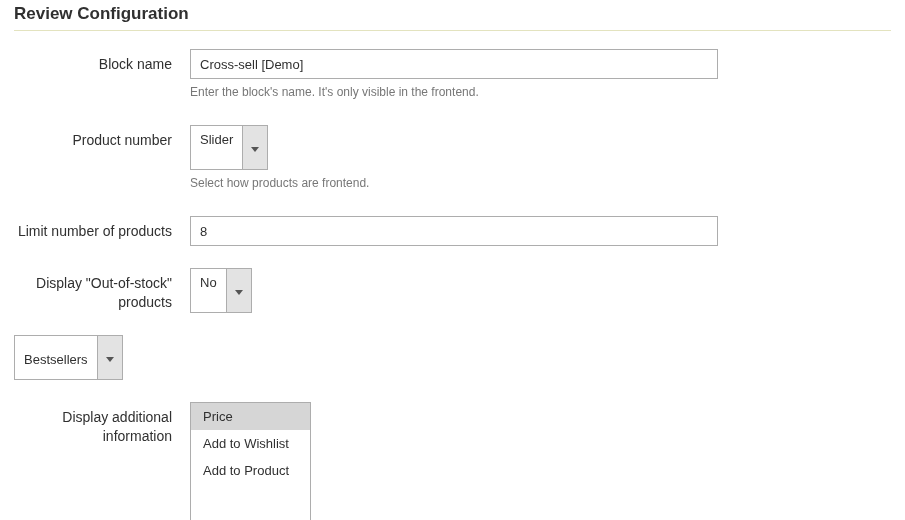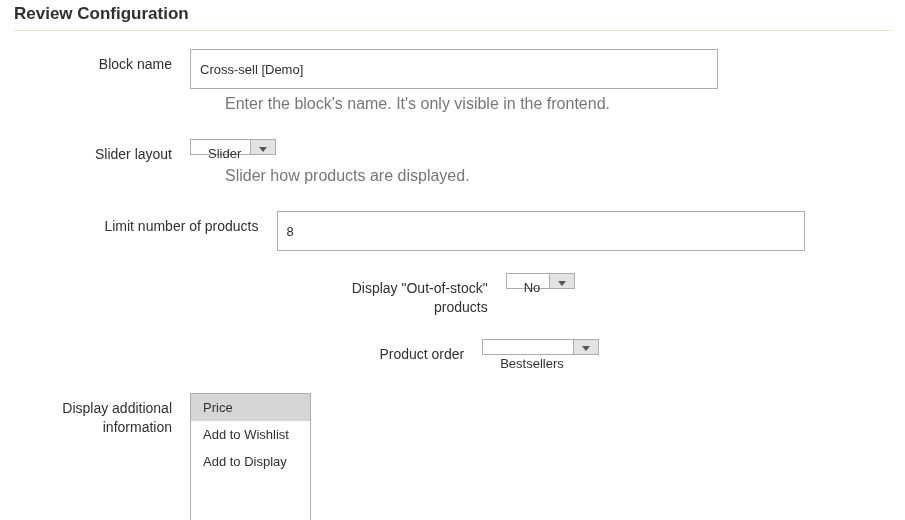--- a/index.html
+++ b/index.html
@@ -22,53 +22,51 @@
   .hr {
     height: 1px;
     background: #e3e3bf;
     margin: 0 0 18px 0;
   }
   .form-row {
     display: flex;
     align-items: flex-start;
     margin-bottom: 26px;
   }
-  .form-row.tight { margin-bottom: 22px; justify-content: center; }
+  .form-row.tight { margin-bottom: 22px; }
   .form-label {
     width: 176px;
     text-align: right;
     padding-right: 18px;
     padding-top: 6px;
     color: #303030;
     font-size: 14px;
     line-height: 1.35;
   }
   .form-control { flex: 0 0 auto; }
   .hint {
-    font-size: 16px;
+    font-size: 12px;
     color: #777;
     margin-top: 6px;
-    margin-left: 35px;
   }
   input.text-input {
     width: 528px;
-    height: 40px;
+    height: 30px;
     padding: 4px 9px;
     border: 1px solid #adadad;
     font-size: 13px;
     color: #303030;
     background: #fff;
   }
   .select-wrap {
     display: inline-flex;
     align-items: stretch;
-    height: 16px;
+    height: 45px;
     border: 1px solid #adadad;
     background: #fff;
-    padding-left: 8px;
   }
   .select-text {
     padding: 6px 9px 0 9px;
     font-size: 13px;
     color: #303030;
     min-width: 32px;
   }
   .select-text.w-slider { min-width: 32px; }
   .select-text.w-no { min-width: 22px; }
   .select-text.w-best { min-width: 70px; margin-top: 10px; }
@@ -108,33 +106,33 @@
 
   <div class="form-row">
     <div class="form-label">Block name</div>
     <div class="form-control">
       <input class="text-input" type="text" value="Cross-sell [Demo]" style="">
       <div class="hint">Enter the block's name. It's only visible in the frontend.</div>
     </div>
   </div>
 
   <div class="form-row">
-    <div class="form-label">Slider layout</div>
+    <div class="form-label">Product number</div>
     <div class="form-control">
       <div class="select-wrap">
         <div class="select-text w-slider">Slider</div>
         <div class="select-btn">
           <span>
             <svg class="caret" viewBox="0 0 8 5">
                 <path d="M0 0 L8 0 L4 5 Z" fill="#555"></path>
               </svg>
           </span>
         </div>
       </div>
-      <div class="hint">Slider how products are displayed.</div>
+      <div class="hint">Select how products are frontend.</div>
     </div>
   </div>
 
   <div class="form-row tight">
     <div class="form-label">Limit number of products</div>
     <div class="form-control">
       <input class="text-input" type="text" value="8" style="">
     </div>
   </div>
 
@@ -148,40 +146,39 @@
             <svg class="caret" viewBox="0 0 8 5">
                 <path d="M0 0 L8 0 L4 5 Z" fill="#555"></path>
               </svg>
           </span>
         </div>
       </div>
     </div>
   </div>
 
   <div class="form-row tight">
-    <div class="form-label">Product order</div>
     <div class="form-control">
       <div class="select-wrap">
         <div class="select-text w-best">Bestsellers</div>
         <div class="select-btn">
           <span>
             <svg class="caret" viewBox="0 0 8 5">
                 <path d="M0 0 L8 0 L4 5 Z" fill="#555"></path>
               </svg>
           </span>
         </div>
       </div>
     </div>
   </div>
 
   <div class="form-row" style="margin-bottom:0;">
     <div class="form-label">Display additional information</div>
     <div class="form-control">
       <div class="multiselect">
         <div class="ms-option selected">Price</div>
         <div class="ms-option">Add to Wishlist</div>
-        <div class="ms-option">Add to Display</div>
+        <div class="ms-option">Add to Product</div>
         <div class="ms-pad"></div>
       </div>
     </div>
   </div>
 
 </div>
 
 </body></html>

